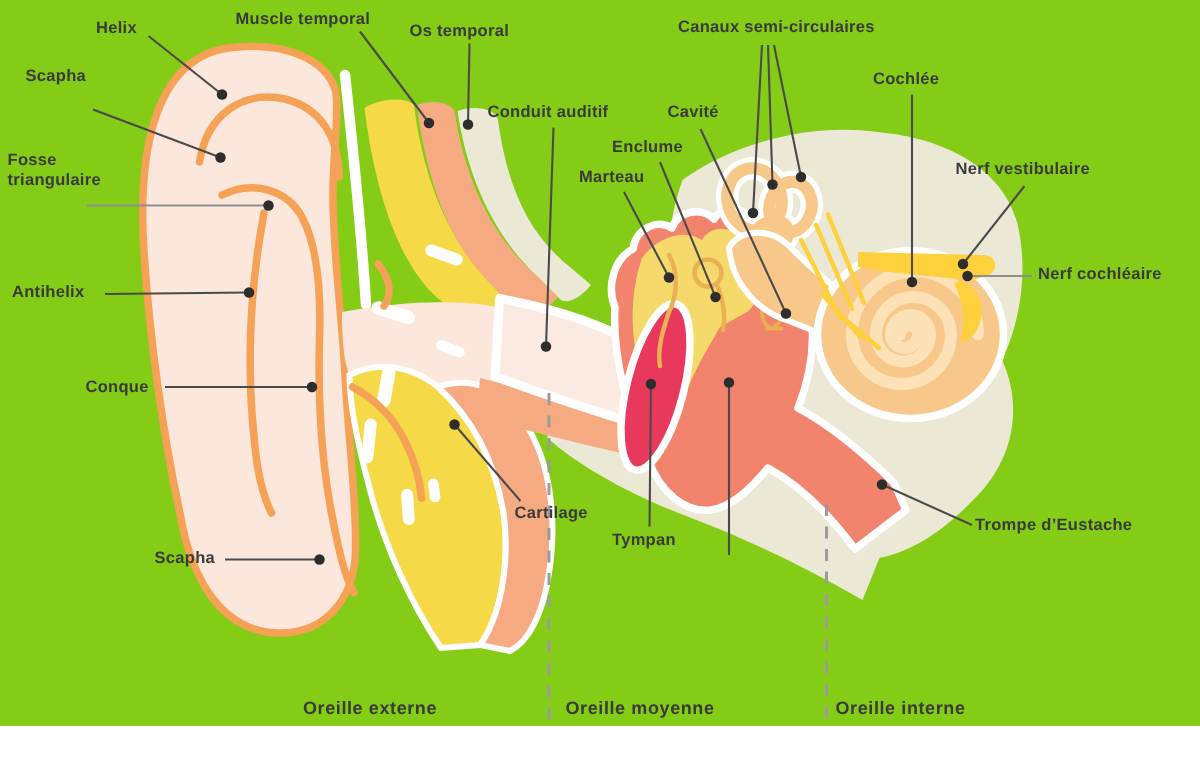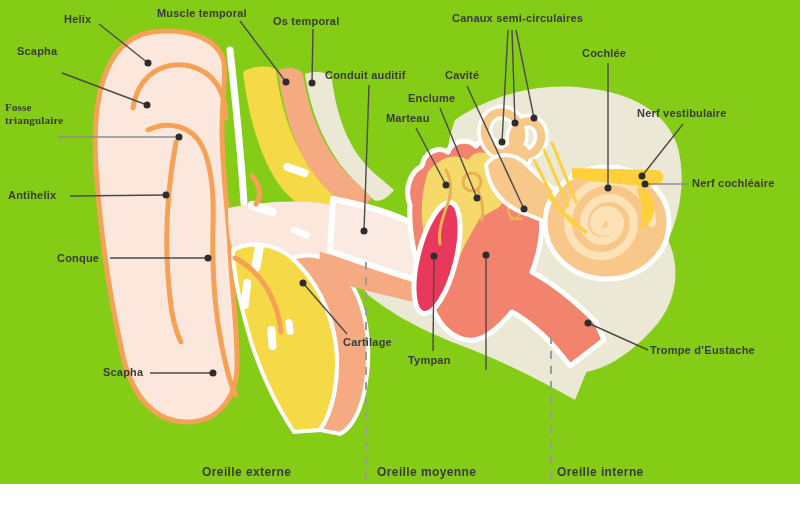--- a/index.html
+++ b/index.html
@@ -8,21 +8,21 @@
     --tympan-red:#E8395C; --ossicle-yellow:#F6D96B; --ossicle-line:#E9B054;
     --inner-peach:#F8C88B; --inner-cream:#FCE2B6; --nerve-yellow:#FED03C;
     --label-text:#3A3A3A; --leader-dark:#4A4A4A; --leader-grey:#8F8F8F; --divider-grey:#9B9B9B;
   }
   html,body{margin:0;padding:0;background:#fff;}
   .stage{position:relative;width:800px;height:484px;background:#84cc16;overflow:hidden;
          font-family:"Liberation Sans",sans-serif;}
   .stage svg{position:absolute;left:0;top:0;}
   .lbl{position:absolute;font-size:11px;font-weight:bold;color:var(--label-text);
        line-height:1.2;letter-spacing:.2px;white-space:nowrap;}
-  .lbl.wrap{white-space:normal;font-family:Liberation Serif, serif;}
+  .lbl.wrap{white-space:normal;}
   .sec{position:absolute;font-size:12px;font-weight:bold;color:var(--label-text);
        letter-spacing:.4px;text-align:left;width:150px;}
   
   .f-pink{fill:var(--skin-pink);} .f-beige{fill:var(--bone-beige);}
   .f-yellow{fill:var(--cartilage-yellow);} .f-salmon{fill:var(--bone-salmon);}
   .f-coral{fill:var(--cavity-coral);} .f-red{fill:var(--tympan-red);}
   .f-oss{fill:var(--ossicle-yellow);} .f-peach{fill:var(--inner-peach);}
   .f-nerve{fill:var(--nerve-yellow);}
   .s-white{stroke:#fff;} .s-orange{stroke:var(--outline-orange);}
   .leader{stroke:var(--leader-dark);stroke-width:1.4;fill:none;}

